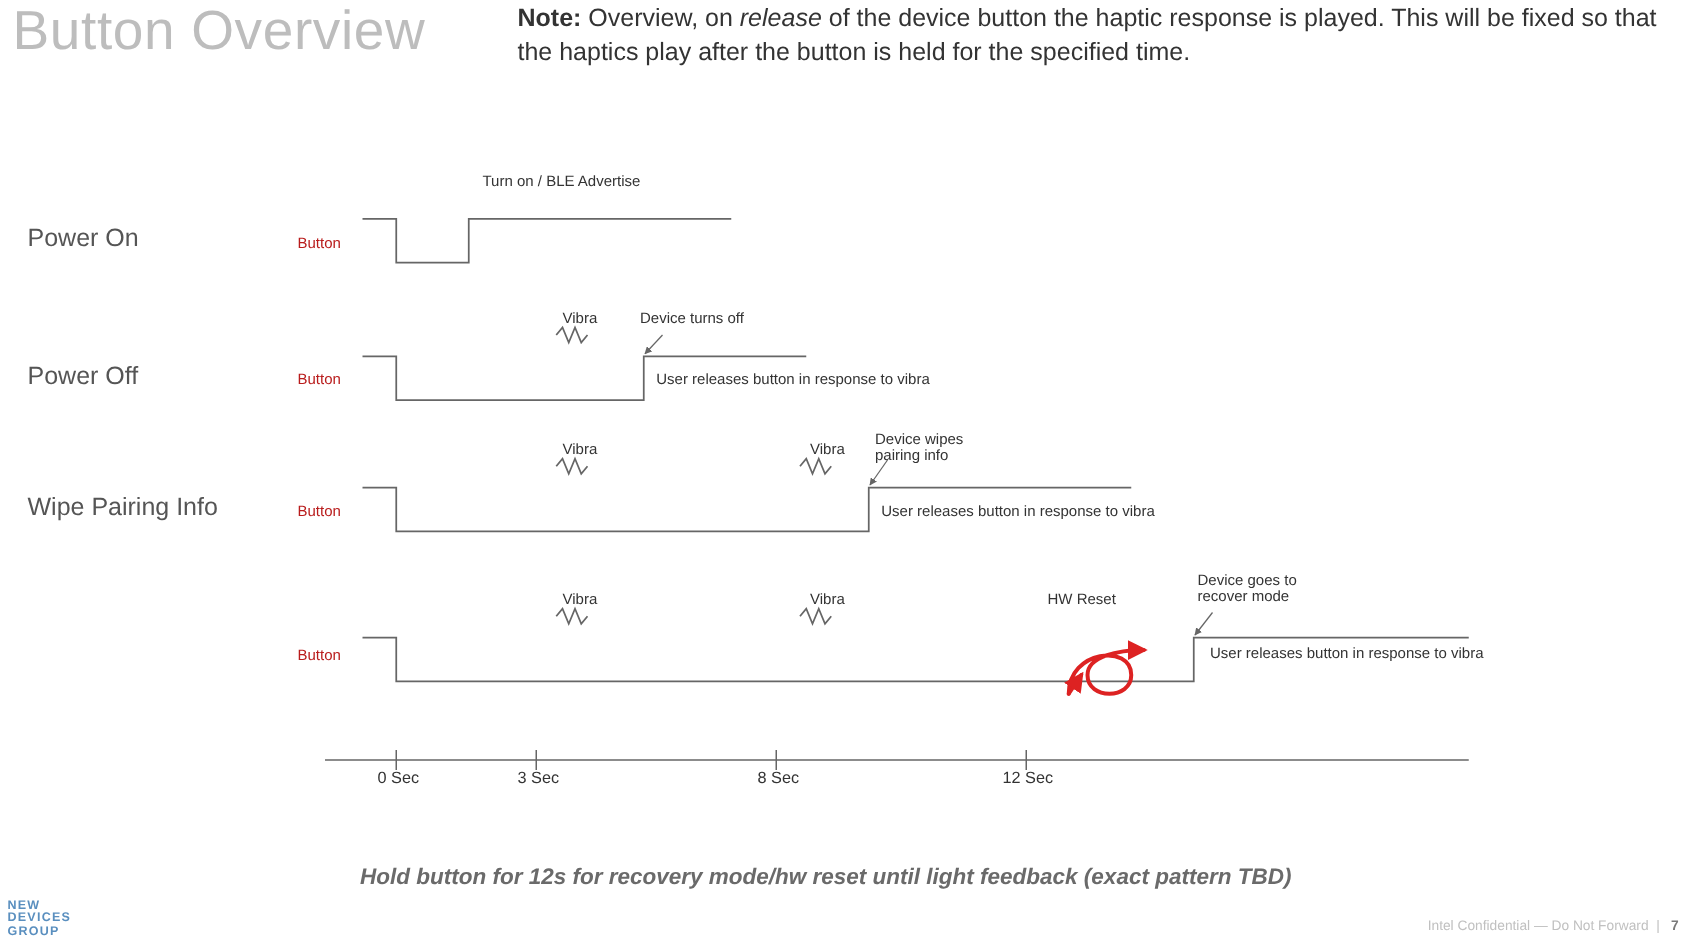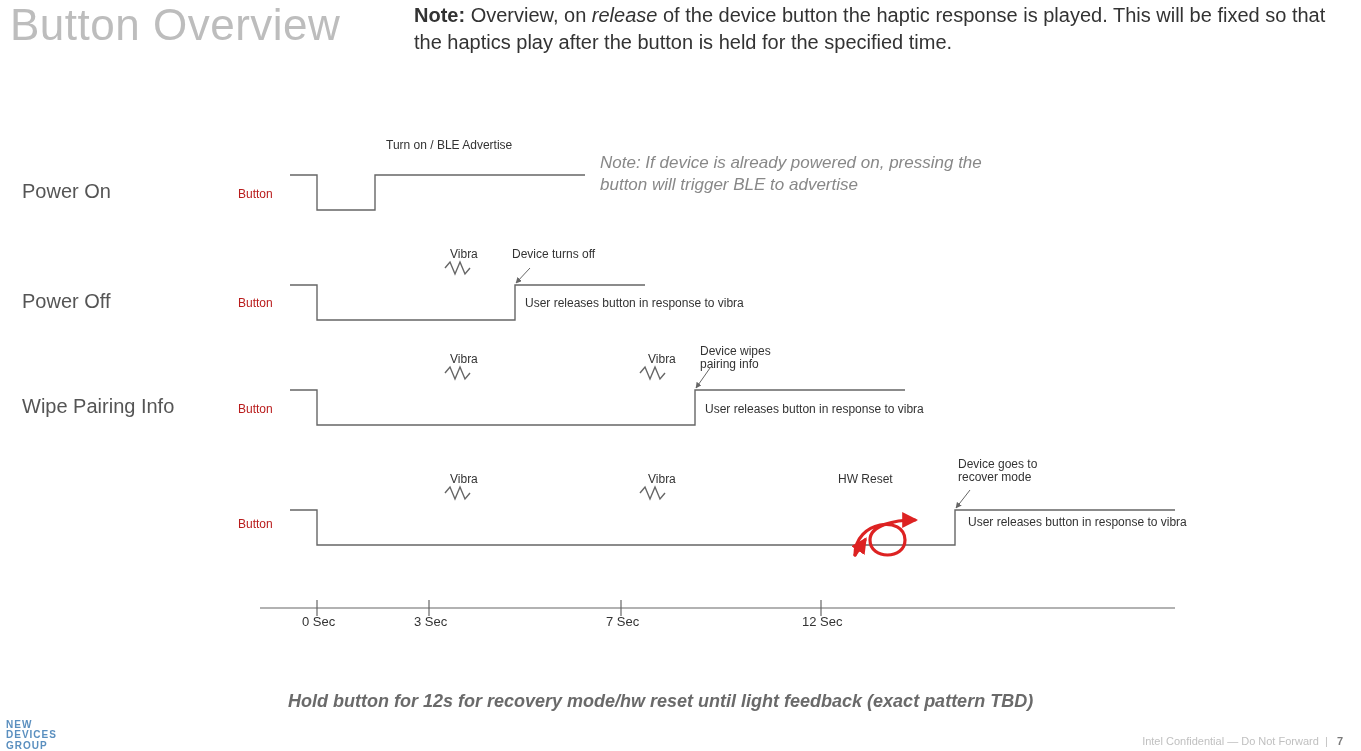--- a/index.html
+++ b/index.html
@@ -82,40 +82,39 @@
   <path class="hwreset" marker-end="url(#arrowRed)" d="M 855 555 L 865 540"></path>
 
   <line class="axis" x1="260" y1="608" x2="1175" y2="608"></line>
   <line class="axis" x1="317" y1="600" x2="317" y2="616"></line>
   <line class="axis" x1="429" y1="600" x2="429" y2="616"></line>
   <line class="axis" x1="621" y1="600" x2="621" y2="616"></line>
   <line class="axis" x1="821" y1="600" x2="821" y2="616"></line>
 </svg>
 
 <div class="ann" style="left:386px; top:138px;">Turn on / BLE Advertise</div>
-<div class="ann-italic" style="left:600px; top:152px; width:400px; line-height:1.3;">Note: If device is already powered on, pressing the button will trigger BLE to advertise</div>
 
 <div class="ann" style="left:450px; top:247px;">Vibra</div>
 <div class="ann" style="left:512px; top:247px;">Device turns off</div>
 <div class="ann" style="left:525px; top:296px;">User releases button in response to vibra</div>
 
 <div class="ann" style="left:450px; top:352px;">Vibra</div>
 <div class="ann" style="left:648px; top:352px;">Vibra</div>
 <div class="ann" style="left:700px; top:345px; width:90px; line-height:1.1;">Device wipes pairing info</div>
 <div class="ann" style="left:705px; top:402px;">User releases button in response to vibra</div>
 
 <div class="ann" style="left:450px; top:472px;">Vibra</div>
 <div class="ann" style="left:648px; top:472px;">Vibra</div>
 <div class="ann" style="left:838px; top:472px;">HW Reset</div>
 <div class="ann" style="left:958px; top:458px; width:100px; line-height:1.1;">Device goes to recover mode</div>
 <div class="ann" style="left:968px; top:515px;">User releases button in response to vibra</div>
 
 <div class="tick-lbl" style="left:302px; top:614px;">0 Sec</div>
 <div class="tick-lbl" style="left:414px; top:614px;text-align:center;">3 Sec</div>
-<div class="tick-lbl" style="left:606px; top:614px;">7 Sec</div>
+<div class="tick-lbl" style="left:606px; top:614px;">8 Sec</div>
 <div class="tick-lbl" style="left:802px; top:614px;">12 Sec</div>
 
 <div class="hold-note">Hold button for 12s for recovery mode/hw reset until light feedback (exact pattern TBD)</div>
 
 <div class="footer">
   <span>Intel Confidential — Do Not Forward</span>
   &nbsp;<span>|</span>
   <span class="pg">7</span>
 </div>
 

